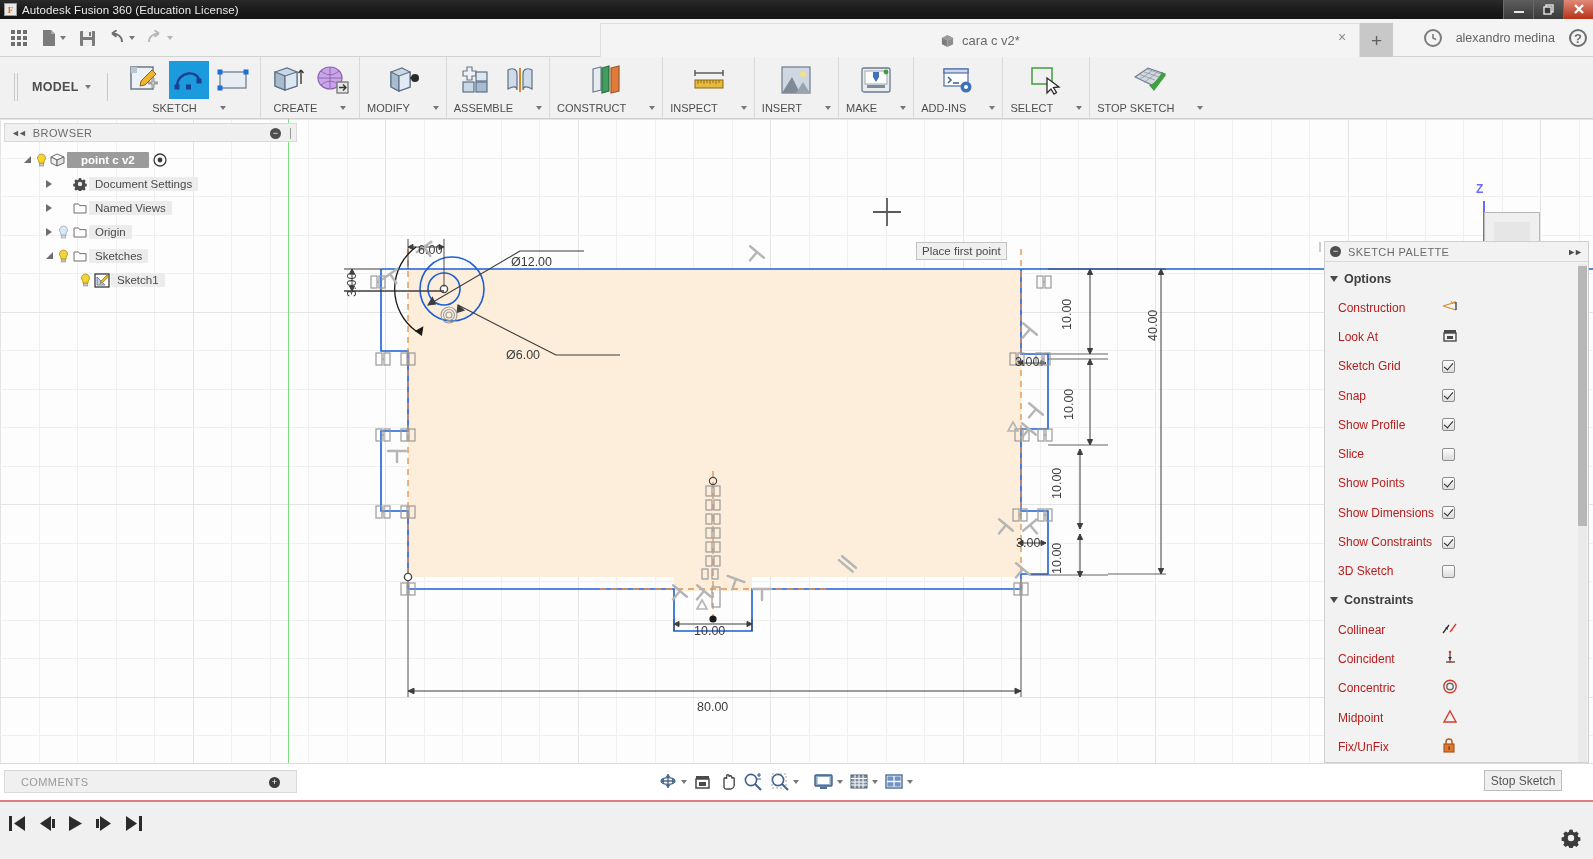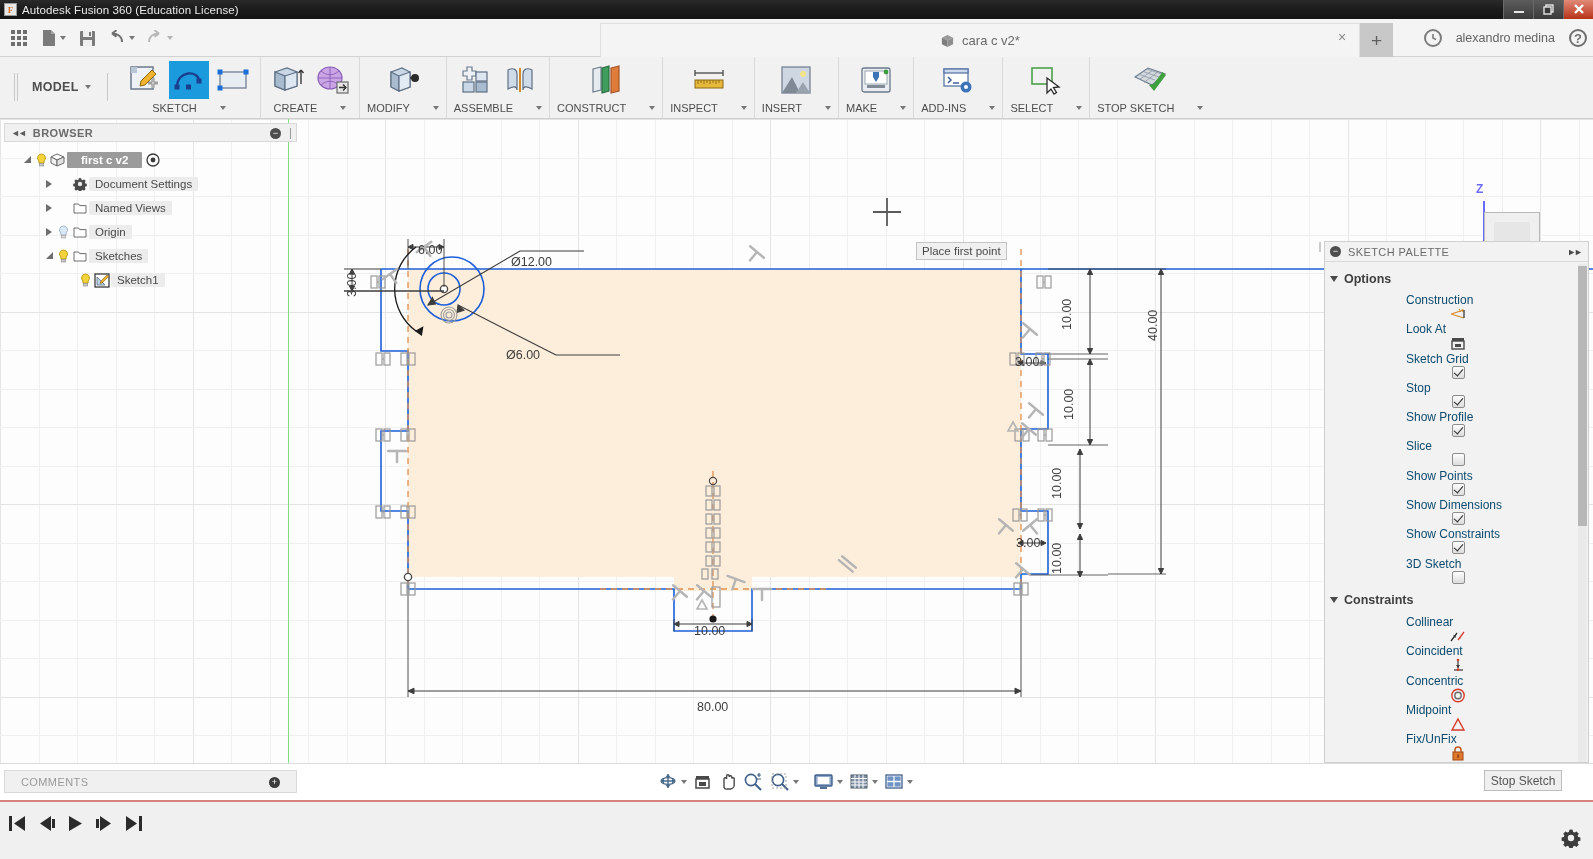--- a/index.html
+++ b/index.html
@@ -84,21 +84,21 @@
   .rbtn { width:40px;height:38px; display:flex; align-items:center; justify-content:center; }
   .rbtn.active { background:#1c9ade; }
   .rgroup-label { display:flex; align-items:center; gap:20px; font-size:11px; color:#4d4d4d; height:17px; }
 
   
   .browser-head {
     position:absolute; left:4px; top:123px; width:293px; height:19px;
     background:#f0f0f0; border:1px solid #d9d9d9;
     display:flex; align-items:center; gap:8px; padding-left:6px;
   }
-  .browser-title { font-size:11px; color:#6b6b6b; letter-spacing:.4px;font-weight:bold; }
+  .browser-title { font-size:11px; color:#6b6b6b; letter-spacing:.4px; }
   .dbl-arrow { color:#5d5d5d; font-size:9px; letter-spacing:-2px; }
   .minus-circle { position:absolute; right:15px; top:4px; width:11px;height:11px;border-radius:50%;
                   background:#4e4e4e; color:#fff; font-size:9px; display:flex;align-items:center;justify-content:center; line-height:1;}
   .grip { position:absolute; right:4px; top:4px; width:2px;height:11px;border-left:1px solid #9a9a9a; }
 
   .tree { position:absolute; left:4px; top:148px; width:293px; }
   .tnode { display:flex; align-items:center; height:24px; font-size:11.5px; color:#4a4a4a; }
   .tw { width:14px; display:flex; align-items:center; justify-content:center; }
   .tri { width:0;height:0;border-top:4.5px solid transparent;border-bottom:4.5px solid transparent;border-left:6px solid #6e6e6e; }
   .tri-open { width:0;height:0;border-left:7px solid transparent;border-bottom:7px solid #6e6e6e; transform:translateY(-1px);}
@@ -142,21 +142,21 @@
   }
   .palette-head { height:20px; display:flex; align-items:center; gap:7px; padding-left:5px;
                   border-bottom:1px solid #d9d9d9; background:#f2f2f2;}
   .pal-title { font-size:11px; color:#6b6b6b; letter-spacing:.4px; }
   .pal-dot { width:11px;height:11px;border-radius:50%;background:#4e4e4e;color:#fff;
              font-size:9px;display:flex;align-items:center;justify-content:center;line-height:1;}
   .pal-expand { position:absolute; right:7px; top:5px; color:#4a4a4a; font-size:9px; letter-spacing:-2px; }
   .pal-body { position:absolute; left:5px; top:22px; width:248px; height:498px; }
   .sect-head { display:flex; align-items:center; gap:6px; font-size:12.5px; font-weight:bold; color:#3f3f3f; height:29px; }
   .sect-tri { width:0;height:0;border-left:4.5px solid transparent;border-right:4.5px solid transparent;border-top:6px solid #4a4a4a; }
-  .pal-row { display:flex; align-items:center; height:29.3px; font-size:12px; color:#0c4a6e; padding-left:8px;flex-direction:column; }
+  .pal-row { display:flex; align-items:center; height:29.3px; font-size:12px; color:#b91c1c; padding-left:8px; }
   .pal-row .pl { width:104px; }
   .chk { width:13px;height:13px;border:1px solid #8d8d8d; border-radius:2px;
          background:linear-gradient(to bottom,#fefefe,#dcdcdc); position:relative; }
   .chk.on::after { content:""; position:absolute; left:3px; top:0px; width:4px;height:8px;
                    border:solid #262626; border-width:0 1.8px 1.8px 0; transform:rotate(40deg); }
   .pal-scroll { position:absolute; right:1px; top:22px; width:9px; height:498px; background:#eaeaea; }
   .pal-thumb { position:absolute; right:1px; top:24px; width:9px; height:260px; background:#b7b7b7; }
 
   .stop-sketch-btn {
     position:absolute; left:1484px; top:770px; width:78px; height:21px;
@@ -939,21 +939,21 @@
             <rect x="4.3" y="10.4" width="4.4" height="2.6" fill="#c8c8c8" stroke="#8d8d8d" stroke-width=".6"></rect>
           </svg>
         </span>
         <span class="tw" style="width:19px">
           <svg width="15" height="14" viewBox="0 0 15 14">
             <path d="M1 4 L7 1 L14 4 L7 7 Z" fill="#ffffff" stroke="#6a6a6a" stroke-width="1"></path>
             <path d="M1 4 L7 7 L7 13 L1 10 Z" fill="#f0f0f0" stroke="#6a6a6a" stroke-width="1"></path>
             <path d="M14 4 L7 7 L7 13 L14 10 Z" fill="#e2e2e2" stroke="#6a6a6a" stroke-width="1"></path>
           </svg>
         </span>
-        <span class="tlabel">first c v2</span>
+        <span class="tlabel">point c v2</span>
         <span class="tw" style="margin-left:4px">
           <svg width="14" height="14" viewBox="0 0 14 14">
             <circle cx="7" cy="7" r="6" fill="none" stroke="#3a3a3a" stroke-width="1.3"></circle>
             <circle cx="7" cy="7" r="2.4" fill="#3a3a3a"></circle>
           </svg>
         </span>
       </div>
       <div class="tnode" style="padding-left:38px">
         <span class="tw">
           <span class="tri"></span>
@@ -1062,21 +1062,21 @@
               <path d="M2 2 h12 v3 h-12 z" fill="#4a4a4a"></path>
               <rect x="2" y="5" width="12" height="8" fill="none" stroke="#4a4a4a" stroke-width="1.4"></rect>
               <rect x="5" y="8" width="6" height="3" fill="#4a4a4a"></rect>
             </svg></span>
         </div>
         <div class="pal-row">
           <span class="pl">Sketch Grid</span>
           <span class="chk on"></span>
         </div>
         <div class="pal-row">
-          <span class="pl">Stop</span>
+          <span class="pl">Snap</span>
           <span class="chk on"></span>
         </div>
         <div class="pal-row">
           <span class="pl">Show Profile</span>
           <span class="chk on"></span>
         </div>
         <div class="pal-row">
           <span class="pl">Slice</span>
           <span class="chk"></span>
         </div>

